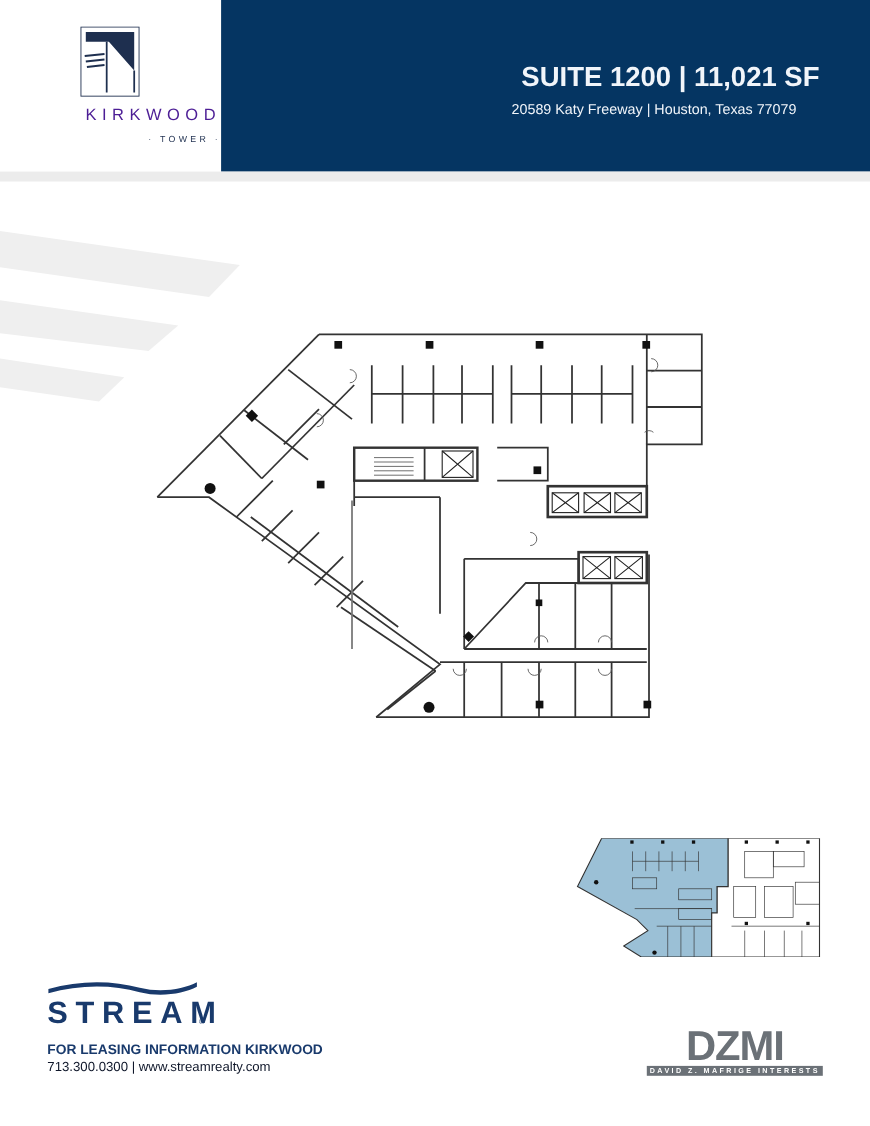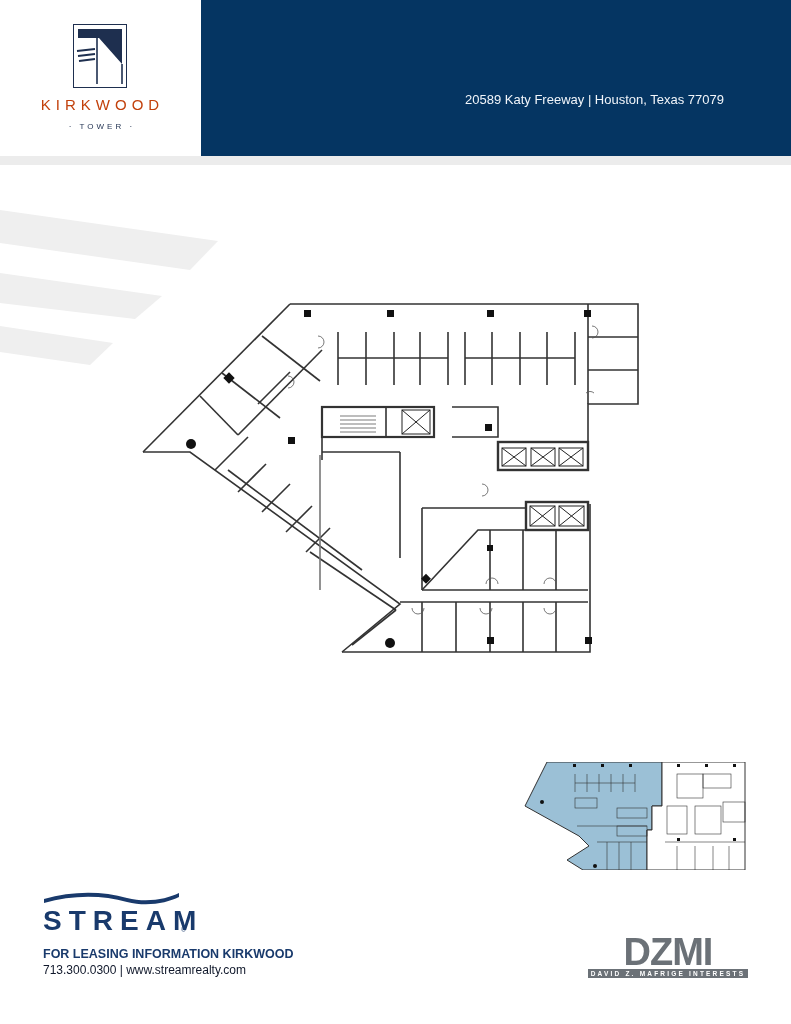--- a/index.html
+++ b/index.html
@@ -1,21 +1,21 @@
 <!DOCTYPE html>
 <html><head>
 <meta charset="utf-8">
 <style>
   html, body { margin:0; padding:0; }
   body { width:791px; height:1024px; position:relative; background:#ffffff; overflow:hidden; font-family:"Liberation Sans", sans-serif; }
   .header-strip { position:absolute; left:0; top:156px; width:791px; height:9px; background:#ececec; }
   .logo-box { position:absolute; left:0; top:0; width:201px; height:156px; background:#fff; }
   .logo-mark { position:absolute; left:73px; top:24px; width:54px; height:64px; }
-  .logo-name { position:absolute; left:0; width:201px; top:96px; text-align:center; color:#c2410c; font-size:15px; letter-spacing:5px; padding-left:4px; box-sizing:border-box; }
-  .logo-sub { position:absolute; left:0; width:201px; top:122px; text-align:center; color:#1e2f4f; font-size:8px; letter-spacing:3px; padding-left:3px; box-sizing:border-box; }
+  .logo-name { position:absolute; left:0; width:201px; top:96px; text-align:right; color:#4c1d95; font-size:15px; letter-spacing:5px; padding-left:4px; box-sizing:border-box; }
+  .logo-sub { position:absolute; left:0; width:201px; top:122px; text-align:right; color:#1e2f4f; font-size:8px; letter-spacing:3px; padding-left:3px; box-sizing:border-box; }
   .banner { position:absolute; left:201px; top:0; width:590px; height:156px; background:#053562; }
   .suite-title { position:absolute; right:46px; top:56px; color:#f1f5fa; font-size:25px; font-weight:bold; white-space:nowrap; }
   .address { position:absolute; right:67px; top:92px; color:#f1f5fa; font-size:13px; white-space:nowrap; }
   .stripes { position:absolute; left:0; top:200px; }
   .plan { position:absolute; left:140px; top:295px; }
   .keyplan { position:absolute; left:517px; top:762px; }
   .stream-wave { position:absolute; left:42px; top:889px; }
   .stream-word { position:absolute; left:43px; top:905px; color:#193a6c; font-size:28px; font-weight:bold; letter-spacing:7px; }
   .stream-reg { position:absolute; left:181px; top:926px; color:#193a6c; font-size:7px; }
   .contact-head { position:absolute; left:43px; top:947px; color:#193a6c; font-size:12.5px; font-weight:bold; white-space:nowrap; }
@@ -33,20 +33,21 @@
     <path d="M5 5 H49 V40 L26 14 H5 Z" fill="#1e2f4f"></path>
     <line x1="24" y1="14" x2="24" y2="60" stroke="#1e2f4f" stroke-width="1.6"></line>
     <line x1="49" y1="40" x2="49" y2="60" stroke="#1e2f4f" stroke-width="1.6"></line>
     <path d="M4 27 L22 25 M5 32 L22 30 M6 37 L22 35" stroke="#1e2f4f" stroke-width="1.8"></path>
   </svg>
   <div class="logo-name">KIRKWOOD</div>
   <div class="logo-sub">· TOWER ·</div>
 </div>
 
 <div class="banner">
+  <div class="suite-title">SUITE 1200 | 11,021 SF</div>
   <div class="address">20589 Katy Freeway | Houston, Texas 77079</div>
 </div>
 <div class="header-strip"></div>
 
 <svg class="stripes" width="230" height="170" viewBox="0 0 230 170">
   <polygon points="0,10 218,41 190,70 0,43" fill="#efefef"></polygon>
   <polygon points="0,73 162,96 135,119 0,103" fill="#efefef"></polygon>
   <polygon points="0,126 113,143 90,165 0,152" fill="#efefef"></polygon>
 </svg>
 

